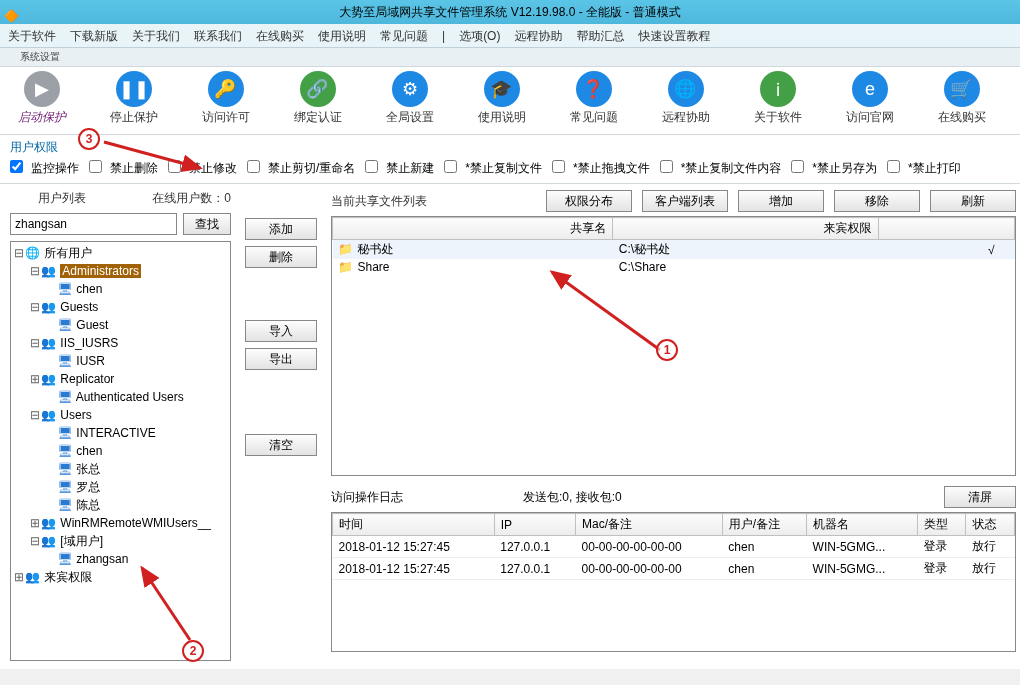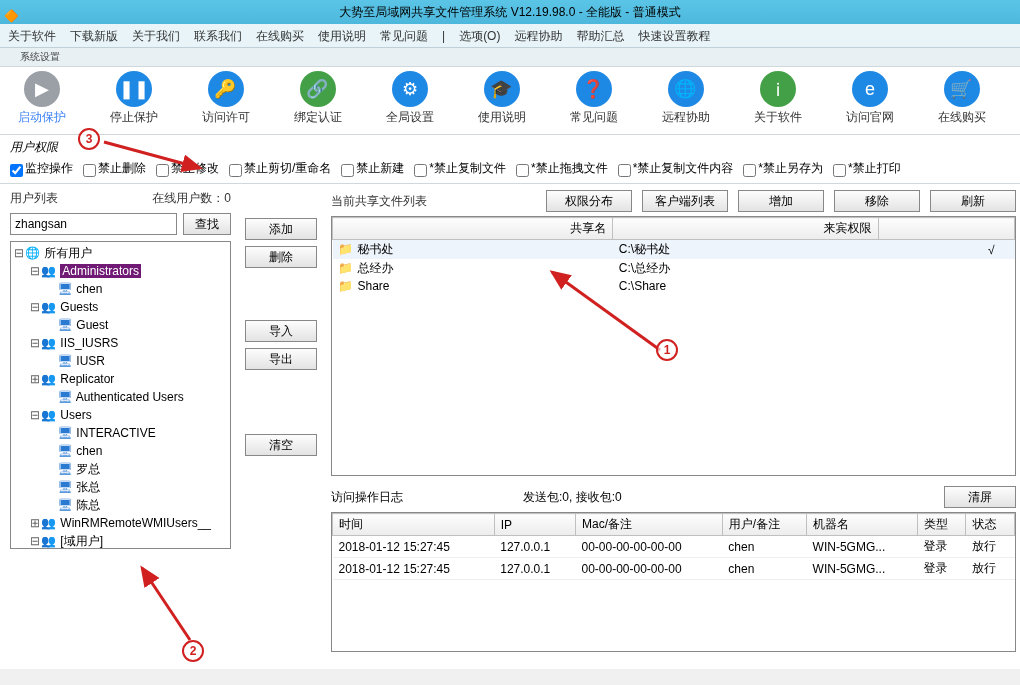--- a/index.html
+++ b/index.html
@@ -10,44 +10,44 @@
 
 .menubar { background: #e8f4f8; height: 24px; line-height: 24px; padding: 0 8px; border-bottom: 1px solid #c0d0d8; }
 .menubar span { margin-right: 14px; cursor: default; color: #333; }
 
 .section-header { background: #e8f0f4; padding: 2px 20px; color: #444; border-bottom: 1px solid #d0d8dc; font-size: 10px; }
 
 .toolbar { background: #fff; padding: 4px 10px 8px 10px; display: flex; gap: 28px; border-bottom: 1px solid #d0d8dc; overflow: hidden; }
 .tool-btn { text-align: center; cursor: pointer; width: 64px; flex-shrink: 0; }
 .tool-btn .circ { width: 36px; height: 36px; border-radius: 50%; margin: 0 auto 2px auto; display: flex; align-items: center; justify-content: center; color: #fff; font-size: 18px; }
 .tool-btn .lbl { color: #333; font-size: 12px; white-space: nowrap; }
-.tool-btn.disabled .lbl { color: #3b82f6; }
+.tool-btn.disabled .lbl { color: #701a75; font-style: italic; }
 
 .perms { background: #fff; padding: 4px 10px 6px 10px; border-bottom: 1px solid #d0d8dc; }
-.perms .title { color: #000000; margin-bottom: 4px; font-style: italic; }
+.perms .title { color: #0369a1; margin-bottom: 4px; }
 .perm-row { display: flex; align-items: center; gap: 10px; }
-.perm-row label { display: flex; align-items: flex-end; gap: 2px; cursor: pointer; white-space: nowrap; }
+.perm-row label { display: flex; align-items: flex-start; gap: 8px; cursor: pointer; white-space: nowrap; }
 
 .mainarea { display: flex; height: calc(100% - 200px); background: #fff; }
 .left-col { width: 235px; padding: 6px 4px 4px 10px; }
 .mid-col { width: 92px; padding: 6px 4px; display: flex; flex-direction: column; gap: 6px; align-items: center; }
 .right-col { flex: 1; padding: 6px 4px 4px 4px; overflow: hidden; }
 
-.left-head { display: flex; justify-content: space-between; margin-bottom: 6px; color: #333; }
+.left-head { display: flex; justify-content: space-between; margin-bottom: 6px; color: #333; margin-left: 28px; }
 .searchrow { display: flex; gap: 6px; margin-bottom: 6px; }
 .searchrow input { flex: 1; border: 1px solid #888; padding: 2px 4px; height: 22px; }
 
 .btn { background: linear-gradient(#fdfdfd, #e3e3e3); border: 1px solid #888; padding: 2px 0; width: 72px; text-align: center; cursor: pointer; height: 22px; line-height: 16px; }
 .btn.wide { width: 86px; }
 
-.tree { border: 1px solid #888; height: 308px; overflow: auto; background: #fff; padding: 2px; }
+.tree { border: 1px solid #888; height: 420px; overflow: auto; background: #fff; padding: 2px; }
 .tree-node { white-space: nowrap; line-height: 18px; }
 .tree-node .tw { display: inline-block; width: 12px; text-align: center; color: #666; cursor: pointer; }
 .tree-node .ic { display: inline-block; width: 16px; text-align: center; }
-.tree-node .sel { background: #701a75; color: #fff; padding: 0 2px; }
+.tree-node .sel { background: #a16207; color: #fff; padding: 0 2px; }
 .ind1 { padding-left: 16px; } .ind2 { padding-left: 32px; }
 
 .share-head { display: flex; align-items: center; gap: 10px; margin-bottom: 4px; }
 .share-head .lbl { color: #333; flex: 0 0 auto; }
 .share-head .btns { display: flex; gap: 10px; margin-left: auto; }
 
 .share-table { border: 1px solid #888; height: 260px; background: #fff; overflow: auto; }
 .share-table table { width: 100%; border-collapse: collapse; }
 .share-table th { background: linear-gradient(#fdfdfd,#ececec); border: 1px solid #c0c0c0; text-align: right; padding: 2px 6px; font-weight: normal; }
 .share-table td { padding: 1px 6px; }
@@ -185,22 +185,22 @@
         <div class="tree-node ind2"><span class="tw"></span><span class="ic" style="color:#2a7ad2">🖥</span> chen</div>
         <div class="tree-node ind1"><span class="tw">⊟</span><span class="ic">👥</span> Guests</div>
         <div class="tree-node ind2"><span class="tw"></span><span class="ic" style="color:#2a7ad2">🖥</span> Guest</div>
         <div class="tree-node ind1"><span class="tw">⊟</span><span class="ic">👥</span> IIS_IUSRS</div>
         <div class="tree-node ind2"><span class="tw"></span><span class="ic" style="color:#2a7ad2">🖥</span> IUSR</div>
         <div class="tree-node ind1"><span class="tw">⊞</span><span class="ic">👥</span> Replicator</div>
         <div class="tree-node ind2"><span class="tw"></span><span class="ic" style="color:#2a7ad2">🖥</span> Authenticated Users</div>
         <div class="tree-node ind1"><span class="tw">⊟</span><span class="ic">👥</span> Users</div>
         <div class="tree-node ind2"><span class="tw"></span><span class="ic" style="color:#2a7ad2">🖥</span> INTERACTIVE</div>
         <div class="tree-node ind2"><span class="tw"></span><span class="ic" style="color:#2a7ad2">🖥</span> chen</div>
+        <div class="tree-node ind2"><span class="tw"></span><span class="ic" style="color:#2a7ad2">🖥</span> 张总</div>
         <div class="tree-node ind2"><span class="tw"></span><span class="ic" style="color:#2a7ad2">🖥</span> 罗总</div>
-        <div class="tree-node ind2"><span class="tw"></span><span class="ic" style="color:#2a7ad2">🖥</span> 张总</div>
         <div class="tree-node ind2"><span class="tw"></span><span class="ic" style="color:#2a7ad2">🖥</span> 陈总</div>
         <div class="tree-node ind1"><span class="tw">⊞</span><span class="ic">👥</span> WinRMRemoteWMIUsers__</div>
         <div class="tree-node ind1"><span class="tw">⊟</span><span class="ic">👥</span> [域用户]</div>
         <div class="tree-node ind2"><span class="tw"></span><span class="ic" style="color:#2a7ad2">🖥</span> zhangsan</div>
         <div class="tree-node"><span class="tw">⊞</span><span class="ic">👥</span> 来宾权限</div>
       </div>
   </div>
 
   <div class="mid-col">
     <div style="height:22px"></div>
@@ -229,25 +229,20 @@
           <tbody>
             <tr>
               <th>共享名</th>
               <th>来宾权限</th>
               <th></th>
             </tr>
             <tr class="sel">
               <td><span class="folder-ic">📁</span>秘书处</td>
               <td>C:\秘书处</td>
               <td style="text-align:right;padding-right:20px">√</td>
-            </tr>
-            <tr class="">
-              <td><span class="folder-ic">📁</span>总经办</td>
-              <td>C:\总经办</td>
-              <td style="text-align:right;padding-right:20px"></td>
             </tr>
             <tr class="">
               <td><span class="folder-ic">📁</span>Share</td>
               <td>C:\Share</td>
               <td style="text-align:right;padding-right:20px"></td>
             </tr>
           </tbody>
         </table>
     </div>
 

